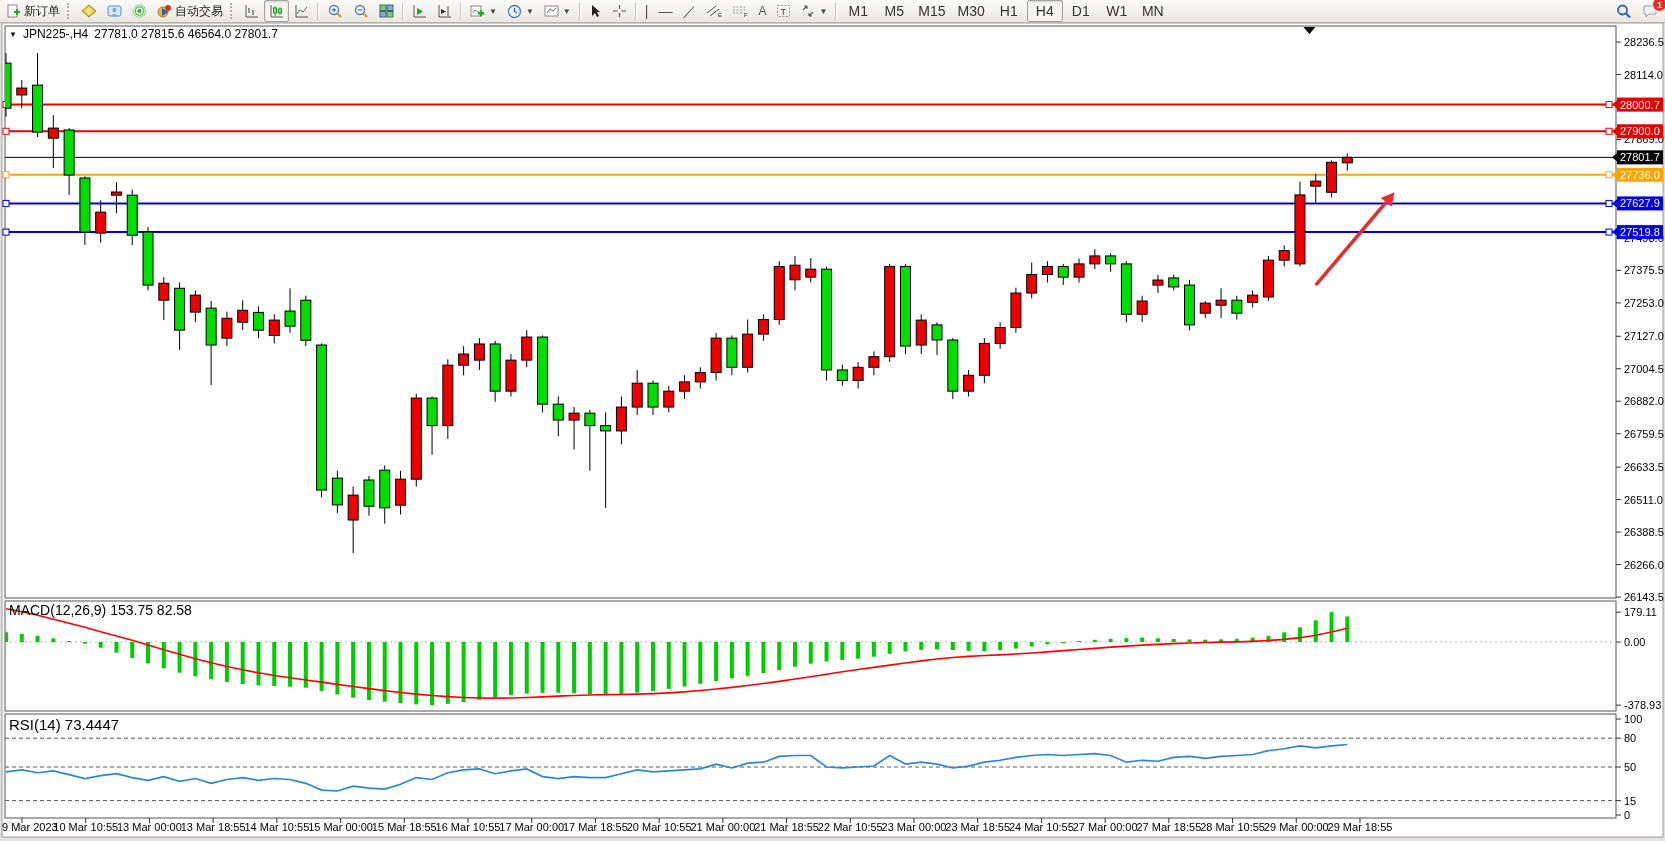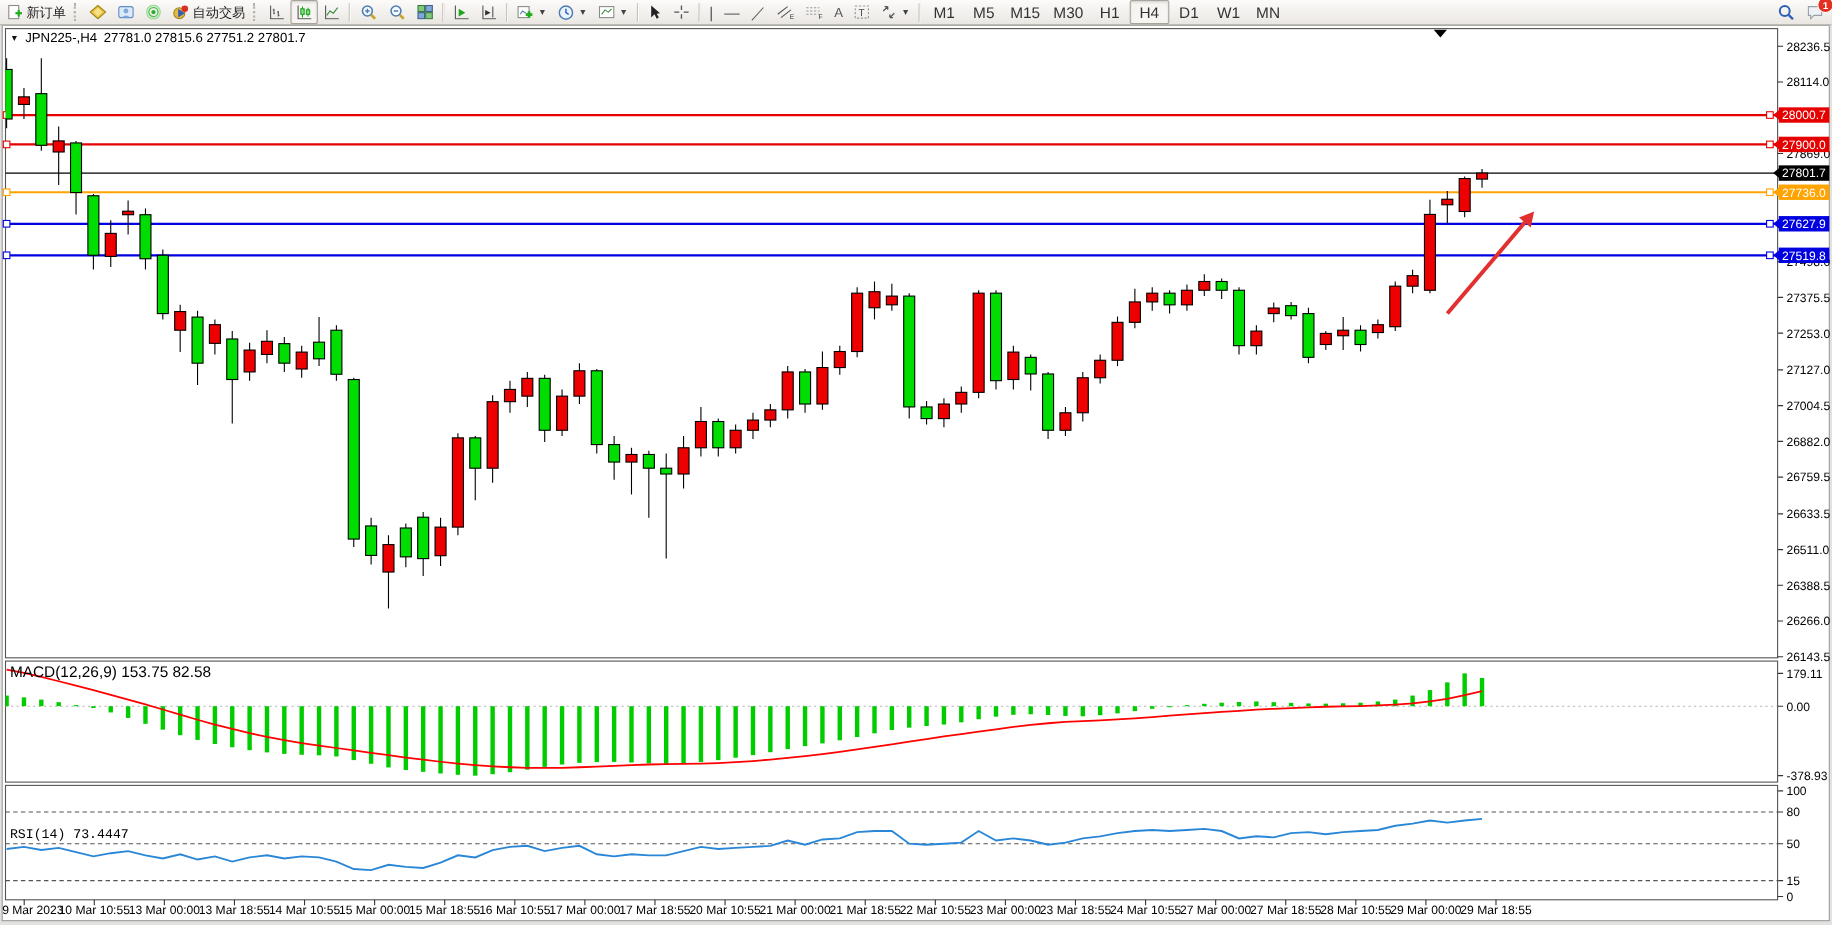--- a/index.html
+++ b/index.html
@@ -22,21 +22,21 @@
   .spacer{flex:1;}
   .badge{position:absolute;top:-4px;right:-5px;background:#e33022;color:#fff;border-radius:8px;
     min-width:13px;height:13px;font-size:9px;display:flex;align-items:center;justify-content:center;
     border:1px solid #fff;font-weight:bold;}
   .bubble-wrap{position:relative;}
   
   .overlay{position:absolute;z-index:3;color:#000;pointer-events:none;}
   #chart-title{left:9px;top:27px;font-size:12px;display:flex;gap:6px;align-items:center;}
   #chart-title .dd{font-size:8px;color:#111;}
   #macd-label{left:9px;top:602px;font-size:14px;}
-  #rsi-label{left:9px;top:752px;font-size:12px;font-family:Liberation Mono, monospace;}
+  #rsi-label{left:9px;top:716px;font-size:15px;}
 </style>
 </head>
 <body>
 
 <svg id="chart-svg" width="1665" height="841">
     <rect x="2" y="23" width="1661" height="814" fill="#ffffff" stroke="#9a9a9a"></rect>
     <rect x="5" y="26" width="1611" height="572" fill="#fff" stroke="#555" stroke-width="1"></rect>
     <rect x="5" y="601" width="1611" height="110" fill="#fff" stroke="#555"></rect>
     <rect x="5" y="714" width="1611" height="104" fill="#fff" stroke="#555"></rect>
     <defs>
@@ -672,16 +672,16 @@
     <svg width="16" height="15" viewBox="0 0 16 15">
         <path d="M2 2 H14 V10 H7 L4 13 V10 H2 Z" fill="#eef1f5" stroke="#9aa0a8"></path>
       </svg>
     <span class="badge">1</span>
   </div>
 </div>
 
 <div class="overlay" id="chart-title">
   <span class="dd">▼</span>
   <span>JPN225-,H4</span>
-  <span>27781.0 27815.6 27751.2 27801.7</span>
+  <span>27781.0 27815.6 46564.0 27801.7</span>
 </div>
 <div class="overlay" id="macd-label">MACD(12,26,9) 153.75 82.58</div>
 <div class="overlay" id="rsi-label">RSI(14) 73.4447</div>
 
 </body></html>

